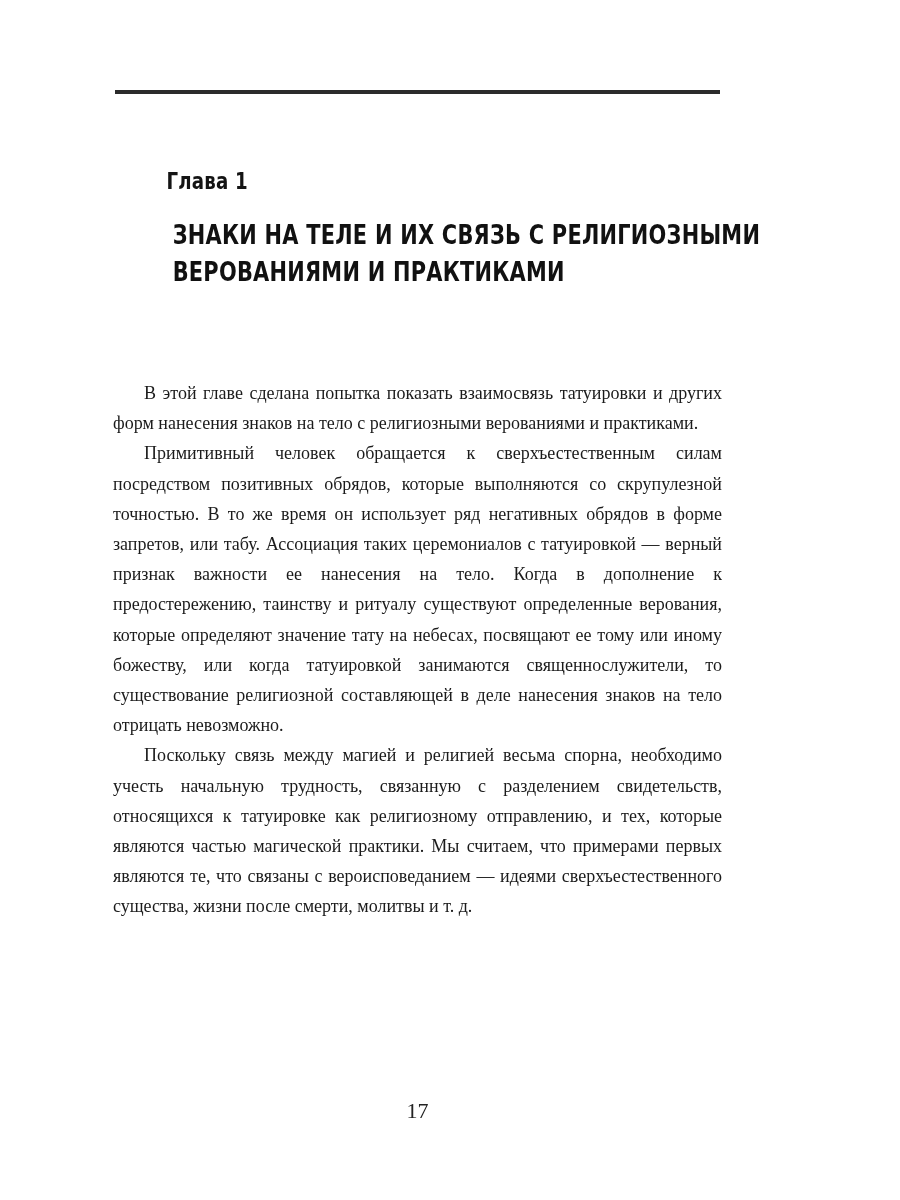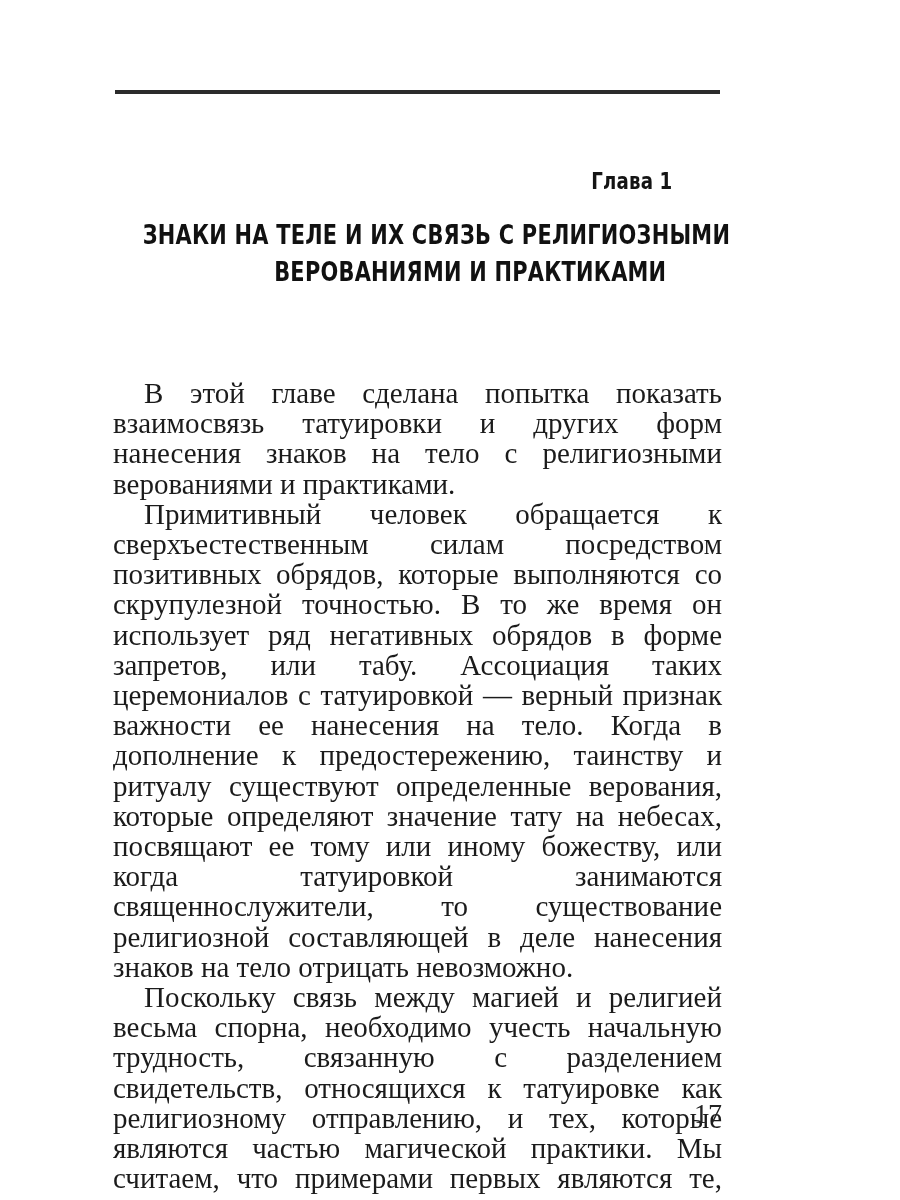--- a/index.html
+++ b/index.html
@@ -32,24 +32,24 @@
     left: 115px;
     top: 90px;
     width: 605px;
     height: 4px;
     background: #2b2b2b;
   }
 
   
   .heading-block {
     position: absolute;
-    left: 100px;
+    left: 130px;
     top: 168px;
     width: 609px;
-    text-align: right;
+    text-align: left;
   }
   .chapter-label {
     font-family: "DejaVu Sans Condensed", "Liberation Sans Narrow", "Liberation Sans", sans-serif;
     font-weight: 700;
     font-size: 23px;
     letter-spacing: 0.2px;
     color: #141414;
     transform: scaleX(0.88);
     transform-origin: center;
     line-height: 1.2;
@@ -75,34 +75,34 @@
     position: absolute;
     left: 113px;
     top: 378px;
     width: 609px;
   }
   .body-text p {
     margin: 0;
     text-indent: 31px;
     text-align: justify;
     text-justify: inter-word;
-    font-size: 29px;
+    font-size: 18px;
     line-height: 30.2px;
     color: #1b1b1b;
     hyphens: manual;
   }
 
   
   .folio {
     position: absolute;
     left: 113px;
     top: 1098px;
     width: 609px;
-    text-align: right;
-    font-size: 28px;
+    text-align: center;
+    font-size: 22px;
     color: #232323;
   }
 </style>
 </head>
 <body>
 
 <div class="page">
 
   <div class="top-rule"></div>
 

